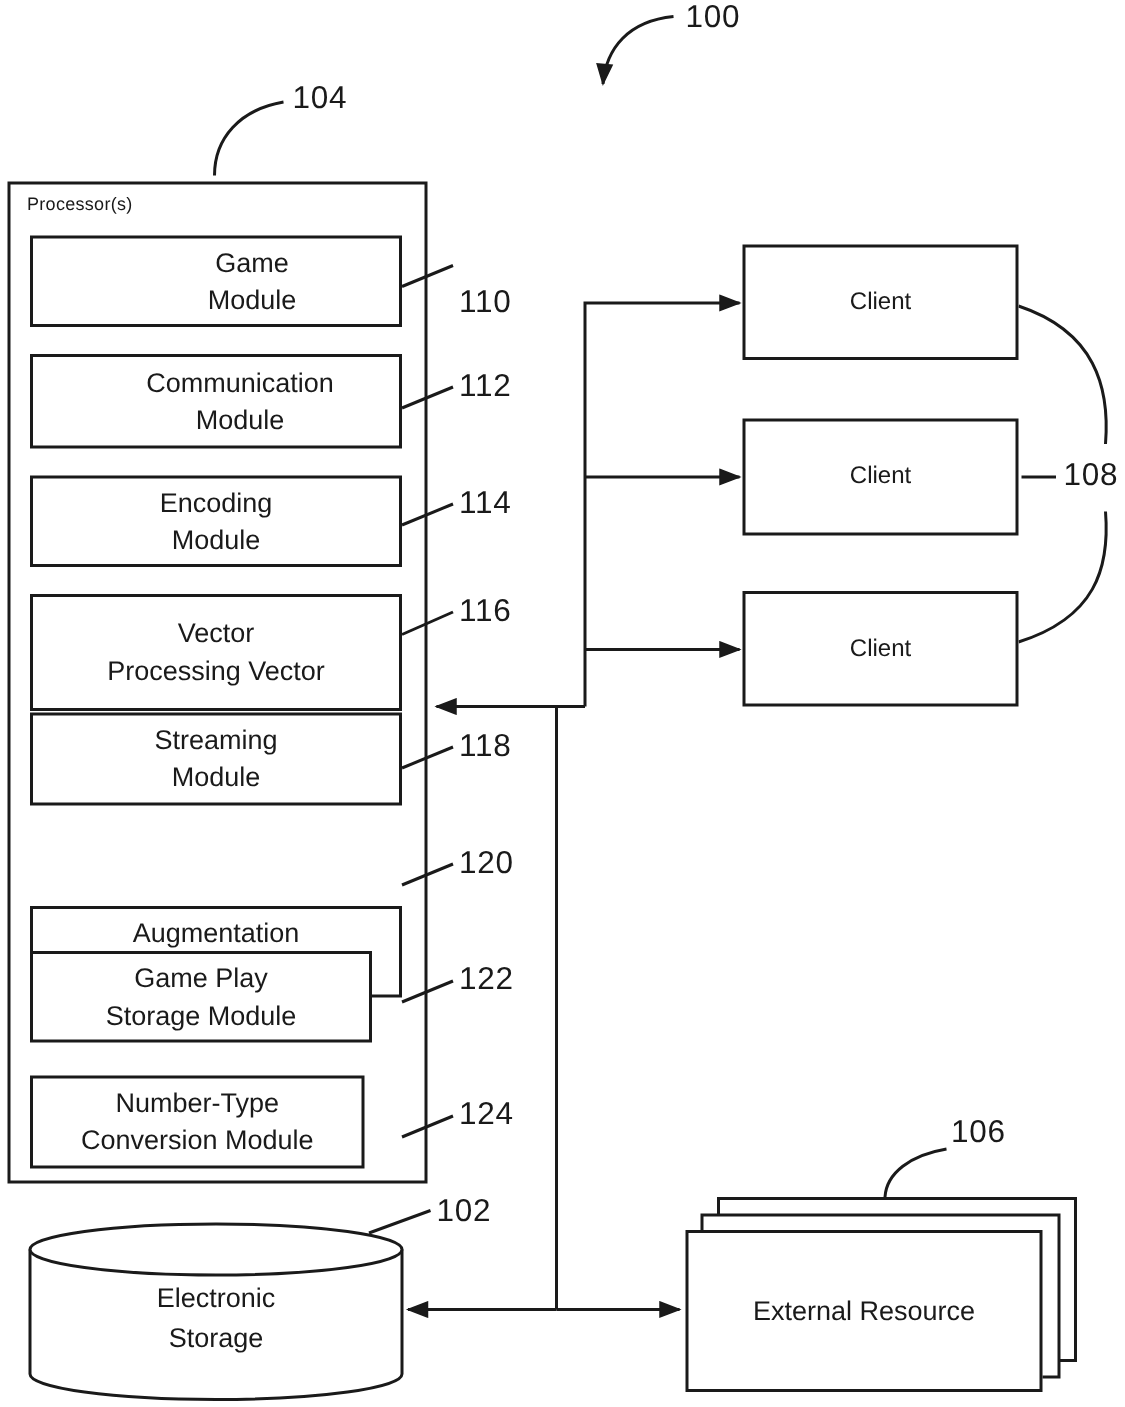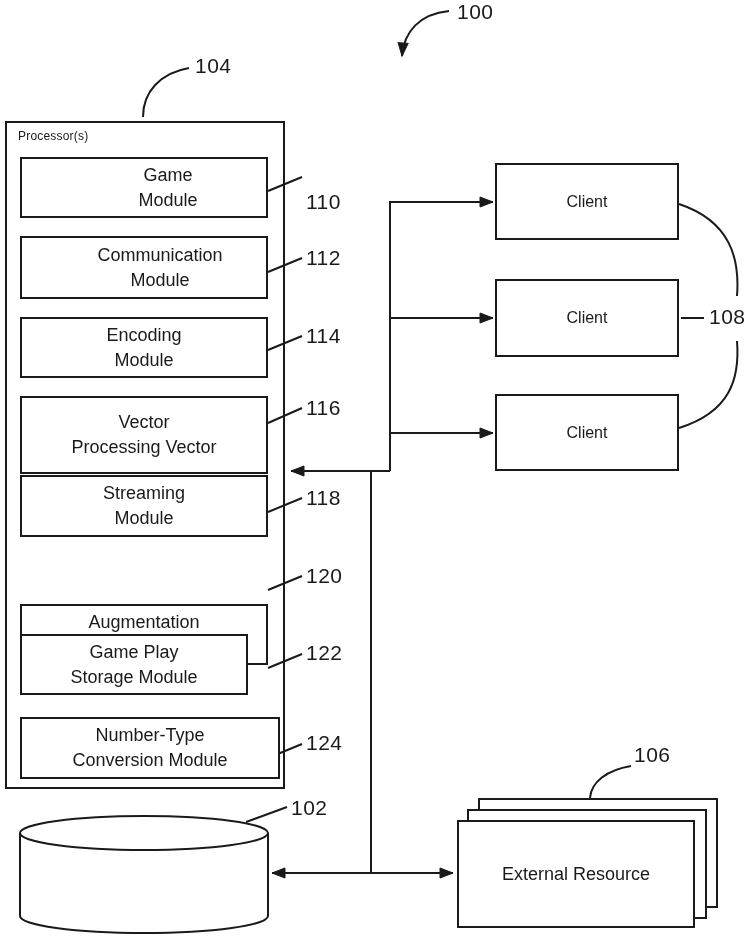--- a/index.html
+++ b/index.html
@@ -111,35 +111,39 @@
     <div>Module</div>
   </div>
   <div class="box mod" style="left:20px;top:556px;width:248px;height:61px;margin-top:48px;">
     <div>Augmentation</div>
     <div>Module</div>
   </div>
   <div class="box mod" style="left:20px;top:634px;width:228px;height:61px;">
     <div>Game Play</div>
     <div>Storage Module</div>
   </div>
-  <div class="box mod" style="left:20px;top:717px;width:260px;height:62px;">
+  <div class="box mod" style="left:20px;top:717px;width:223px;height:62px;">
     <div>Number-Type</div>
     <div>Conversion Module</div>
   </div>
 
   <div class="box client" style="left:495px;top:163px;width:184px;height:77px;">
     <div>Client</div>
   </div>
   <div class="box client" style="left:495px;top:279px;width:184px;height:78px;">
     <div>Client</div>
   </div>
   <div class="box client" style="left:495px;top:394px;width:184px;height:77px;">
     <div>Client</div>
   </div>
 
+  <div class="cyl-label">
+    <div>Electronic</div>
+    <div>Storage</div>
+  </div>
 
   <div class="box ext" style="left:457px;top:820px;width:238px;height:108px;">
     <div>External Resource</div>
   </div>
 
   <div class="ref" style="left:457px;top:0px;">100</div>
   <div class="ref" style="left:195px;top:54px;">104</div>
   <div class="ref" style="left:306px;top:166px;margin-top:24px;">110</div>
   <div class="ref" style="left:306px;top:246px;">112</div>
   <div class="ref" style="left:306px;top:324px;">114</div>

